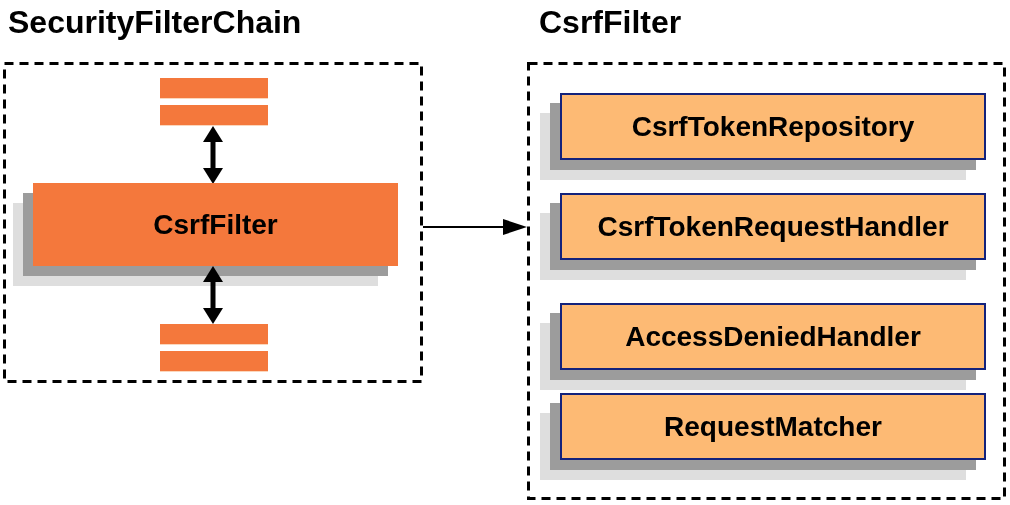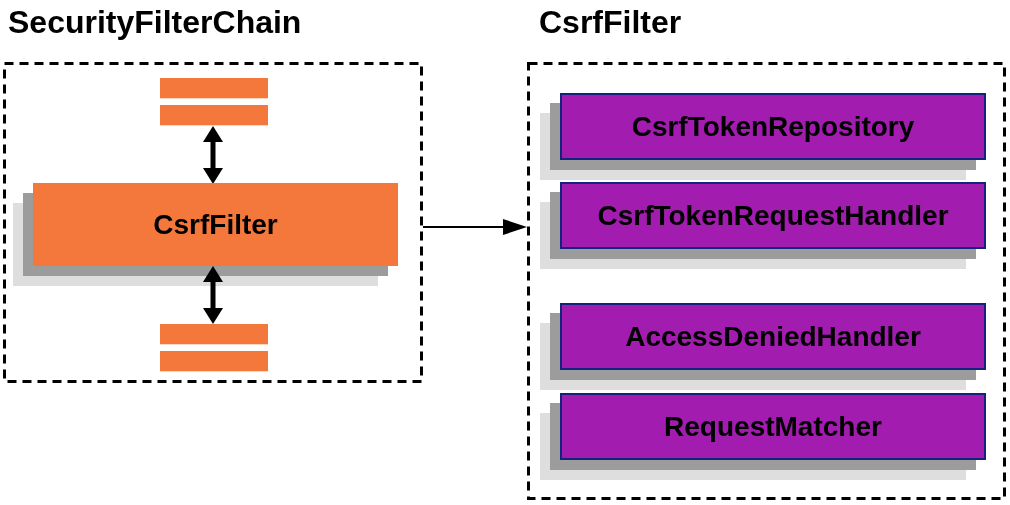--- a/index.html
+++ b/index.html
@@ -60,34 +60,34 @@
     font-weight: bold;
     font-size: 28px;
     color: #000000;
   }
 
   .component-box {
     position: absolute;
     left: 560px;
     width: 426px;
     height: 67px;
-    background: #a21caf;
+    background: #fdba74;
     border: 2px solid #13227C;
     box-sizing: border-box;
     box-shadow: -10px 10px 0 0 #9C9C9C, -20px 20px 0 0 #DEDEDE;
     display: flex;
     align-items: center;
     justify-content: center;
     font-weight: bold;
     font-size: 28px;
     color: #000000;
     white-space: nowrap;
   }
   #component-1 { top: 93px; }
-  #component-2 { top: 182px; }
+  #component-2 { top: 193px; }
   #component-3 { top: 303px; }
   #component-4 { top: 393px; }
 
   .arrow-svg { position: absolute; }
   #double-arrow-top    { left: 195px; top: 126px; }
   #double-arrow-bottom { left: 195px; top: 266px; }
   #flow-arrow          { left: 423px; top: 219px; }
 </style>
 </head>
 <body>

